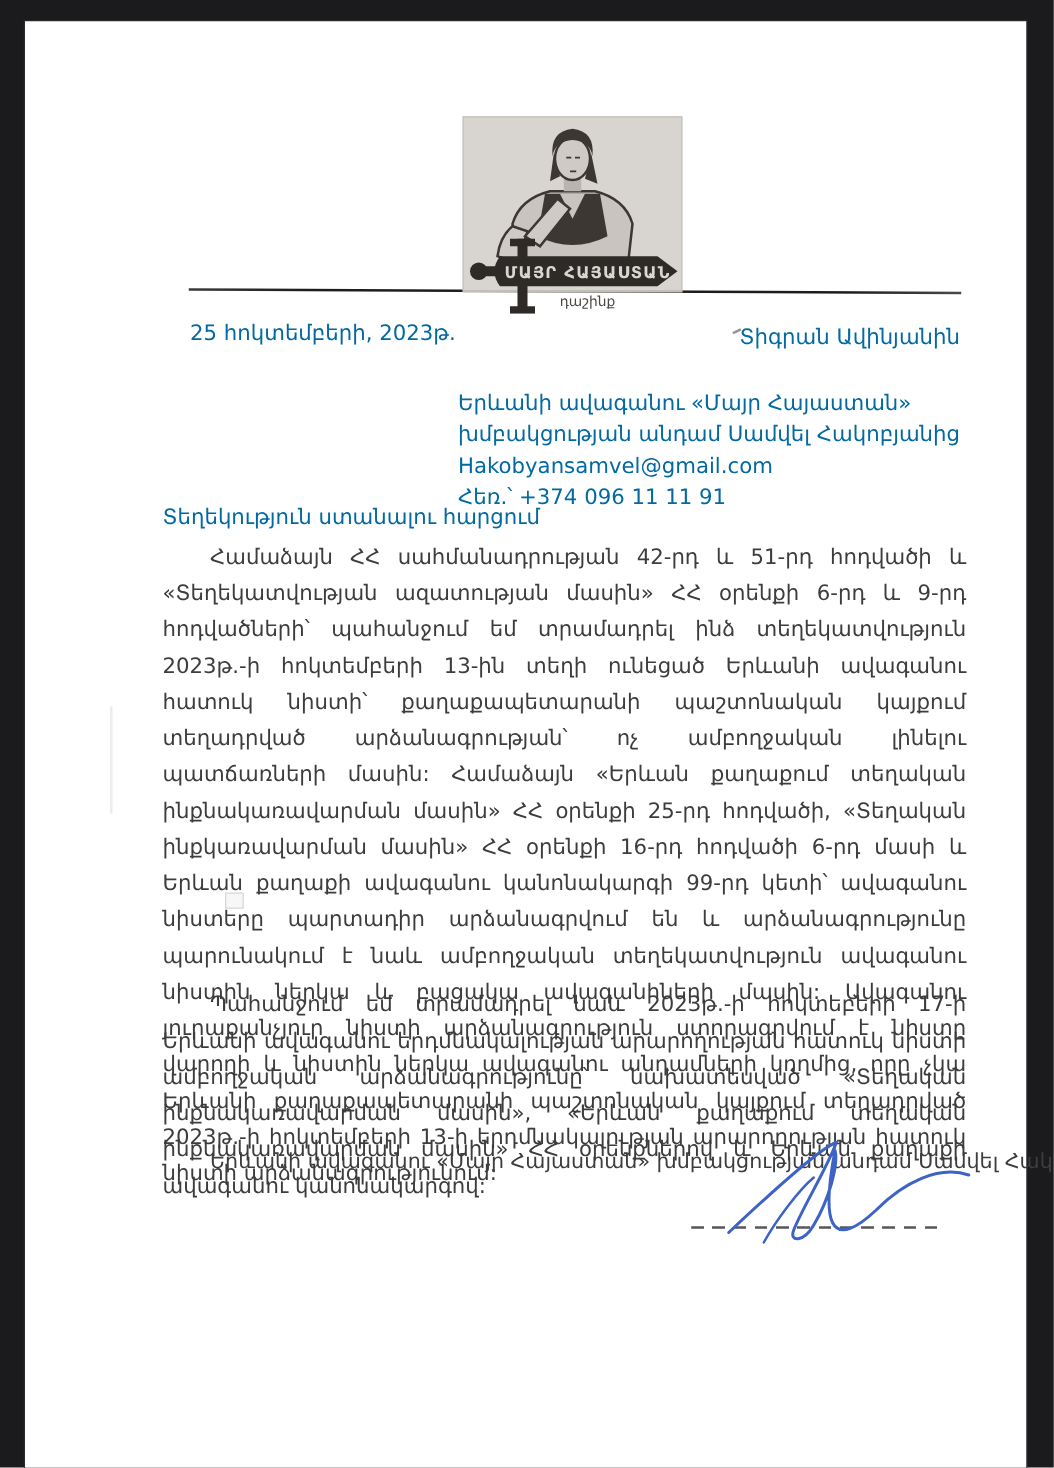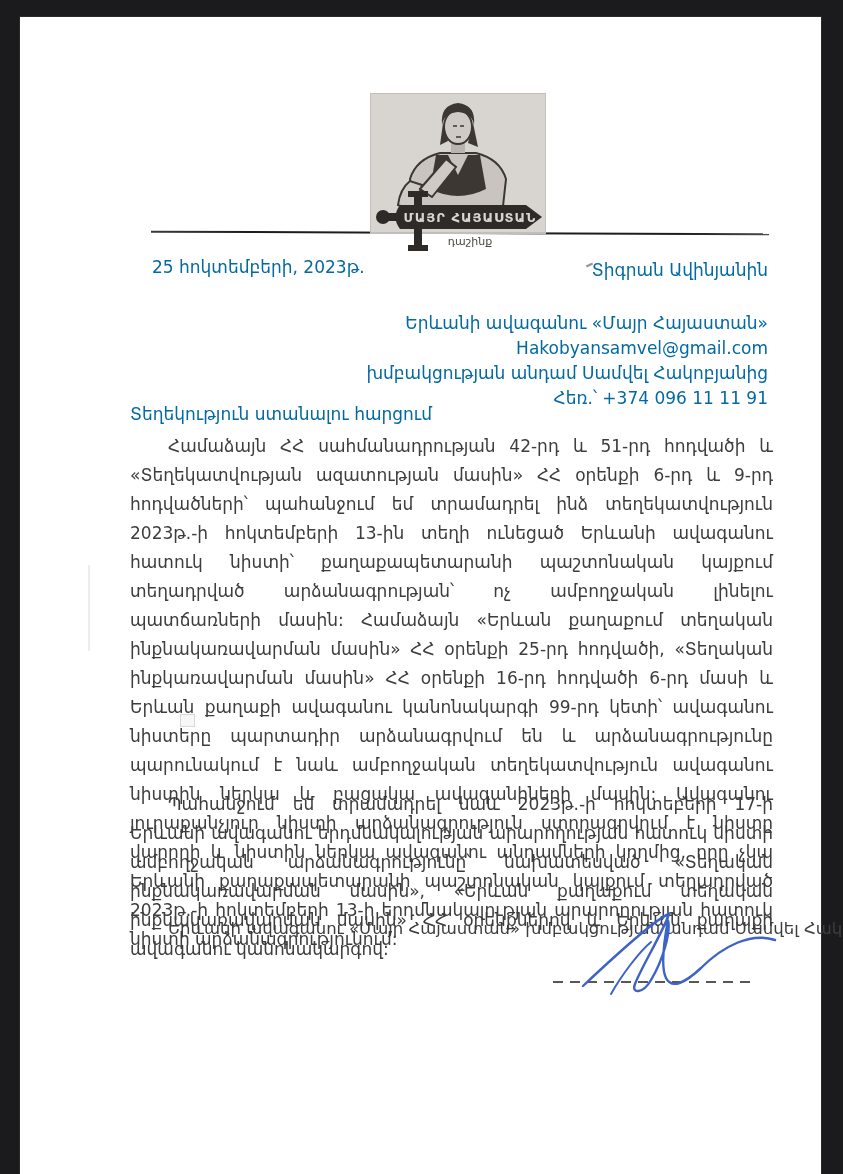--- a/index.html
+++ b/index.html
@@ -57,21 +57,20 @@
     white-space: nowrap;
   }
   .recipient-line {
     right: 53px;
     top: 243px;
     white-space: nowrap;
   }
   .sender-block {
     right: 53px;
     top: 294px;
-    text-align: right;
     line-height: 25px;
     white-space: nowrap;
   }
   .subject-line {
     left: 110px;
     top: 387px;
     width: 643px;
     white-space: nowrap;
   }
 
@@ -185,22 +184,22 @@
       <text x="100" y="152" text-anchor="middle" font-size="11" fill="#4c4742" font-family="DejaVu Sans, sans-serif">դաշինք</text>
     </svg>
   </div>
 
   <div class="abs txt date-line">25 հոկտեմբերի, 2023թ.</div>
 
   <div class="abs txt recipient-line">Տիգրան Ավինյանին</div>
 
   <div class="abs txt sender-block">
     <div>Երևանի ավագանու «Մայր Հայաստան»</div>
+    <div>խմբակցության անդամ Սամվել Հակոբյանից</div>
     <div>Hakobyansamvel@gmail.com</div>
-    <div>խմբակցության անդամ Սամվել Հակոբյանից</div>
     <div>Հեռ.՝ +374 096 11 11 91</div>
   </div>
 
   <div class="abs txt subject-line">Տեղեկություն ստանալու հարցում</div>
 
   <div class="abs body-col para p1">Համաձայն ՀՀ սահմանադրության 42-րդ և 51-րդ հոդվածի և «Տեղեկատվության ազատության մասին» ՀՀ օրենքի 6-րդ և 9-րդ հոդվածների՝ պահանջում եմ տրամադրել ինձ տեղեկատվություն 2023թ.-ի հոկտեմբերի 13-ին տեղի ունեցած Երևանի ավագանու հատուկ նիստի՝ քաղաքապետարանի պաշտոնական կայքում տեղադրված արձանագրության՝ ոչ ամբողջական լինելու պատճառների մասին: Համաձայն «Երևան քաղաքում տեղական ինքնակառավարման մասին» ՀՀ օրենքի 25-րդ հոդվածի, «Տեղական ինքկառավարման մասին» ՀՀ օրենքի 16-րդ հոդվածի 6-րդ մասի և Երևան քաղաքի ավագանու կանոնակարգի 99-րդ կետի՝ ավագանու նիստերը պարտադիր արձանագրվում են և արձանագրությունը պարունակում է նաև ամբողջական տեղեկատվություն ավագանու նիստին ներկա և բացակա ավագանիների մասին: Ավագանու յուրաքանչյուր նիստի արձանագրություն ստորագրվում է նիստը վարողի և նիստին ներկա ավագանու անդամների կողմից, որը չկա Երևանի քաղաքապետարանի պաշտոնական կայքում տեղադրված 2023թ.-ի հոկտեմբերի 13-ի երդմնակալության արարողության հատուկ նիստի արձանագրությունում:</div>
 
   <div class="abs body-col para p2">Պահանջում եմ տրամադրել նաև 2023թ.-ի հոկտեբերի 17-ի Երևանի ավագանու երդմնակալության արարողության հատուկ նիստի ամբողջական արձանագրությունը՝ նախատեսված «Տեղական ինքնակառավարման մասին», «Երևան քաղաքում տեղական ինքնակառավարման մասին» ՀՀ օրենքներով և Երևան քաղաքի ավագանու կանոնակարգով:</div>
 
   <div class="abs closing-line">Երևանի ավագանու «Մայր Հայաստան» խմբակցության անդամ Սամվել Հակոբյան</div>

